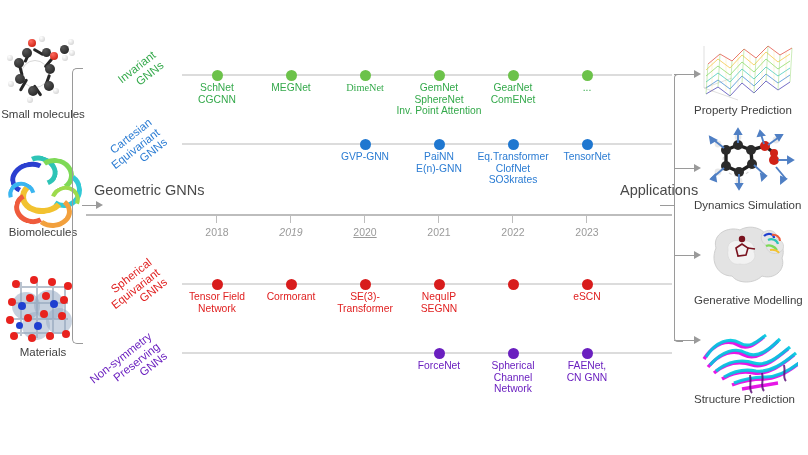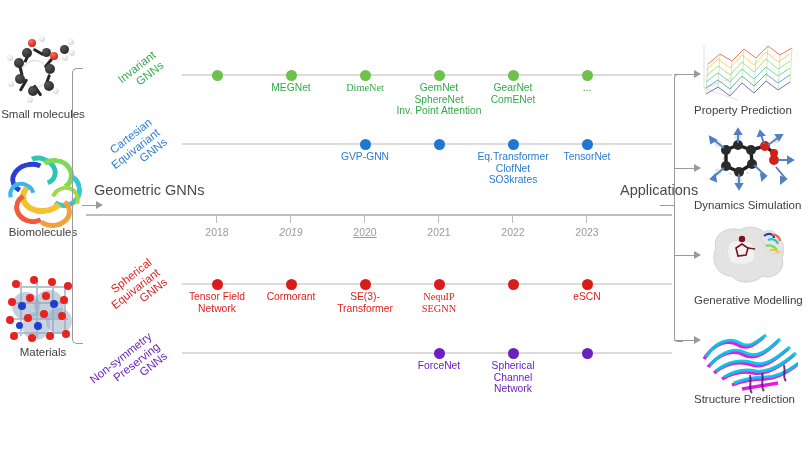--- a/index.html
+++ b/index.html
@@ -171,73 +171,79 @@
 
   <div class="rowlabel" style="left:-18px;top:46px;width:90px;color:#34a94b;">Invariant
 GNNs</div>
   <div class="track" style="left:96px;top:74px;width:490px;"></div>
   <div class="dot" style="left:131px;top:75px;background:#6cc24a;"></div>
   <div class="dot" style="left:205px;top:75px;background:#6cc24a;"></div>
   <div class="dot" style="left:279px;top:75px;background:#6cc24a;"></div>
   <div class="dot" style="left:353px;top:75px;background:#6cc24a;"></div>
   <div class="dot" style="left:427px;top:75px;background:#6cc24a;"></div>
   <div class="dot" style="left:501px;top:75px;background:#6cc24a;"></div>
+  <div class="entry" style="left:131px;top:82px;color:#34a94b;">SchNet
+CGCNN</div>
   <div class="entry" style="left:205px;top:82px;color:#34a94b;">MEGNet</div>
   <div class="entry" style="left:279px;top:82px;color:#34a94b;font-family:Liberation Serif, serif;">DimeNet</div>
   <div class="entry" style="left:353px;top:82px;color:#34a94b;width:150px;margin-left:-75px;">GemNet
 SphereNet
 Inv. Point Attention</div>
   <div class="entry" style="left:427px;top:82px;color:#34a94b;">GearNet
 ComENet</div>
   <div class="entry" style="left:501px;top:82px;color:#34a94b;">...</div>
 
   <div class="rowlabel" style="left:-24px;top:112px;width:96px;color:#2b7cd3;">Cartesian
 Equivariant
 GNNs</div>
   <div class="track" style="left:96px;top:143px;width:490px;"></div>
   <div class="dot" style="left:279px;top:144px;background:#1f77d0;"></div>
   <div class="dot" style="left:353px;top:144px;background:#1f77d0;"></div>
   <div class="dot" style="left:427px;top:144px;background:#1f77d0;"></div>
   <div class="dot" style="left:501px;top:144px;background:#1f77d0;"></div>
   <div class="entry" style="left:279px;top:151px;color:#2b7cd3;">GVP-GNN</div>
+  <div class="entry" style="left:353px;top:151px;color:#2b7cd3;">PaiNN
+E(n)-GNN</div>
   <div class="entry" style="left:427px;top:151px;color:#2b7cd3;">Eq.Transformer
 ClofNet
 SO3krates</div>
   <div class="entry" style="left:501px;top:151px;color:#2b7cd3;">TensorNet</div>
 
   <div class="rowlabel" style="left:-24px;top:252px;width:96px;color:#e02020;">Spherical
 Equivariant
 GNNs</div>
   <div class="track" style="left:96px;top:283px;width:490px;"></div>
   <div class="dot" style="left:131px;top:284px;background:#d81c1c;"></div>
   <div class="dot" style="left:205px;top:284px;background:#d81c1c;"></div>
   <div class="dot" style="left:279px;top:284px;background:#d81c1c;"></div>
   <div class="dot" style="left:353px;top:284px;background:#d81c1c;"></div>
   <div class="dot" style="left:427px;top:284px;background:#d81c1c;"></div>
   <div class="dot" style="left:501px;top:284px;background:#d81c1c;"></div>
   <div class="entry" style="left:131px;top:291px;color:#e02020;">Tensor Field
 Network</div>
   <div class="entry" style="left:205px;top:291px;color:#e02020;">Cormorant</div>
   <div class="entry" style="left:279px;top:291px;color:#e02020;">SE(3)-
 Transformer</div>
-  <div class="entry" style="left:353px;top:291px;color:#e02020;font-family:Liberation Serif, serif;">NequIP
+  <div class="entry" style="left:353px;top:291px;color:#e02020;">NequIP
 SEGNN</div>
   <div class="entry" style="left:501px;top:291px;color:#e02020;">eSCN</div>
 
   <div class="rowlabel" style="left:-28px;top:326px;width:100px;color:#6a1fbf;">Non-symmetry
 Preserving
 GNNs</div>
   <div class="track" style="left:96px;top:352px;width:490px;"></div>
   <div class="dot" style="left:353px;top:353px;background:#6a1fbf;"></div>
   <div class="dot" style="left:427px;top:353px;background:#6a1fbf;"></div>
   <div class="dot" style="left:501px;top:353px;background:#6a1fbf;"></div>
   <div class="entry" style="left:353px;top:360px;color:#6a1fbf;">ForceNet</div>
   <div class="entry" style="left:427px;top:360px;color:#6a1fbf;">Spherical
 Channel
 Network</div>
+  <div class="entry" style="left:501px;top:360px;color:#6a1fbf;">FAENet,
+CN GNN</div>
 </div>
 
 <div class="arrow-line abs" style="left:660px;top:205px;width:14px;"></div>
 <div class="brk abs" style="left:674px;top:74px;width:8px;height:266px;border-right:none;border-radius:4px 0 0 4px;"></div>
 <div class="arrow-line abs" style="left:674px;top:74px;width:20px;"></div>
 <div class="arrow-head abs" style="left:694px;top:70px;"></div>
 <div class="arrow-line abs" style="left:674px;top:168px;width:20px;"></div>
 <div class="arrow-head abs" style="left:694px;top:164px;"></div>
 <div class="arrow-line abs" style="left:674px;top:255px;width:20px;"></div>
 <div class="arrow-head abs" style="left:694px;top:251px;"></div>

